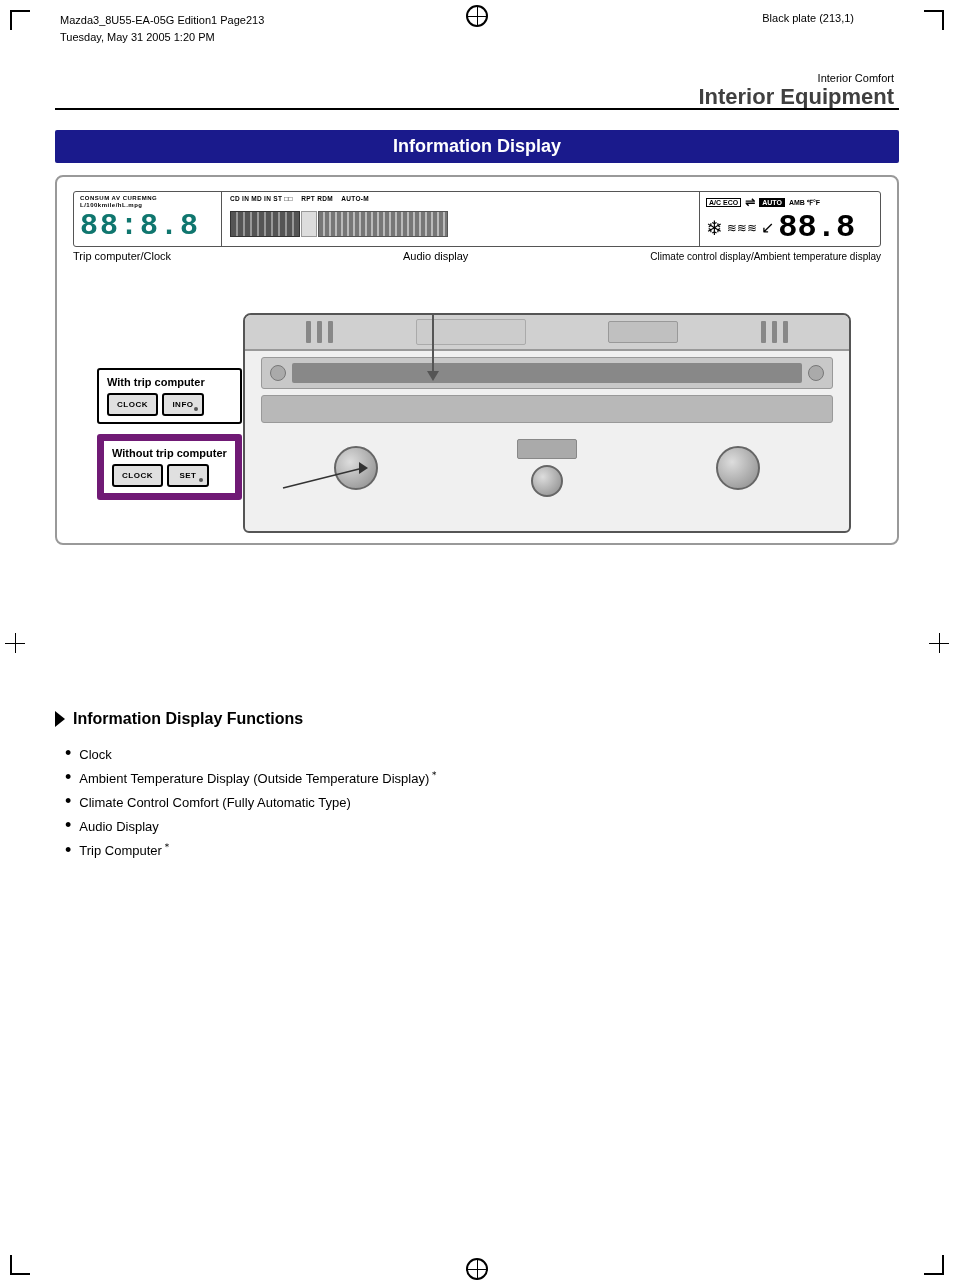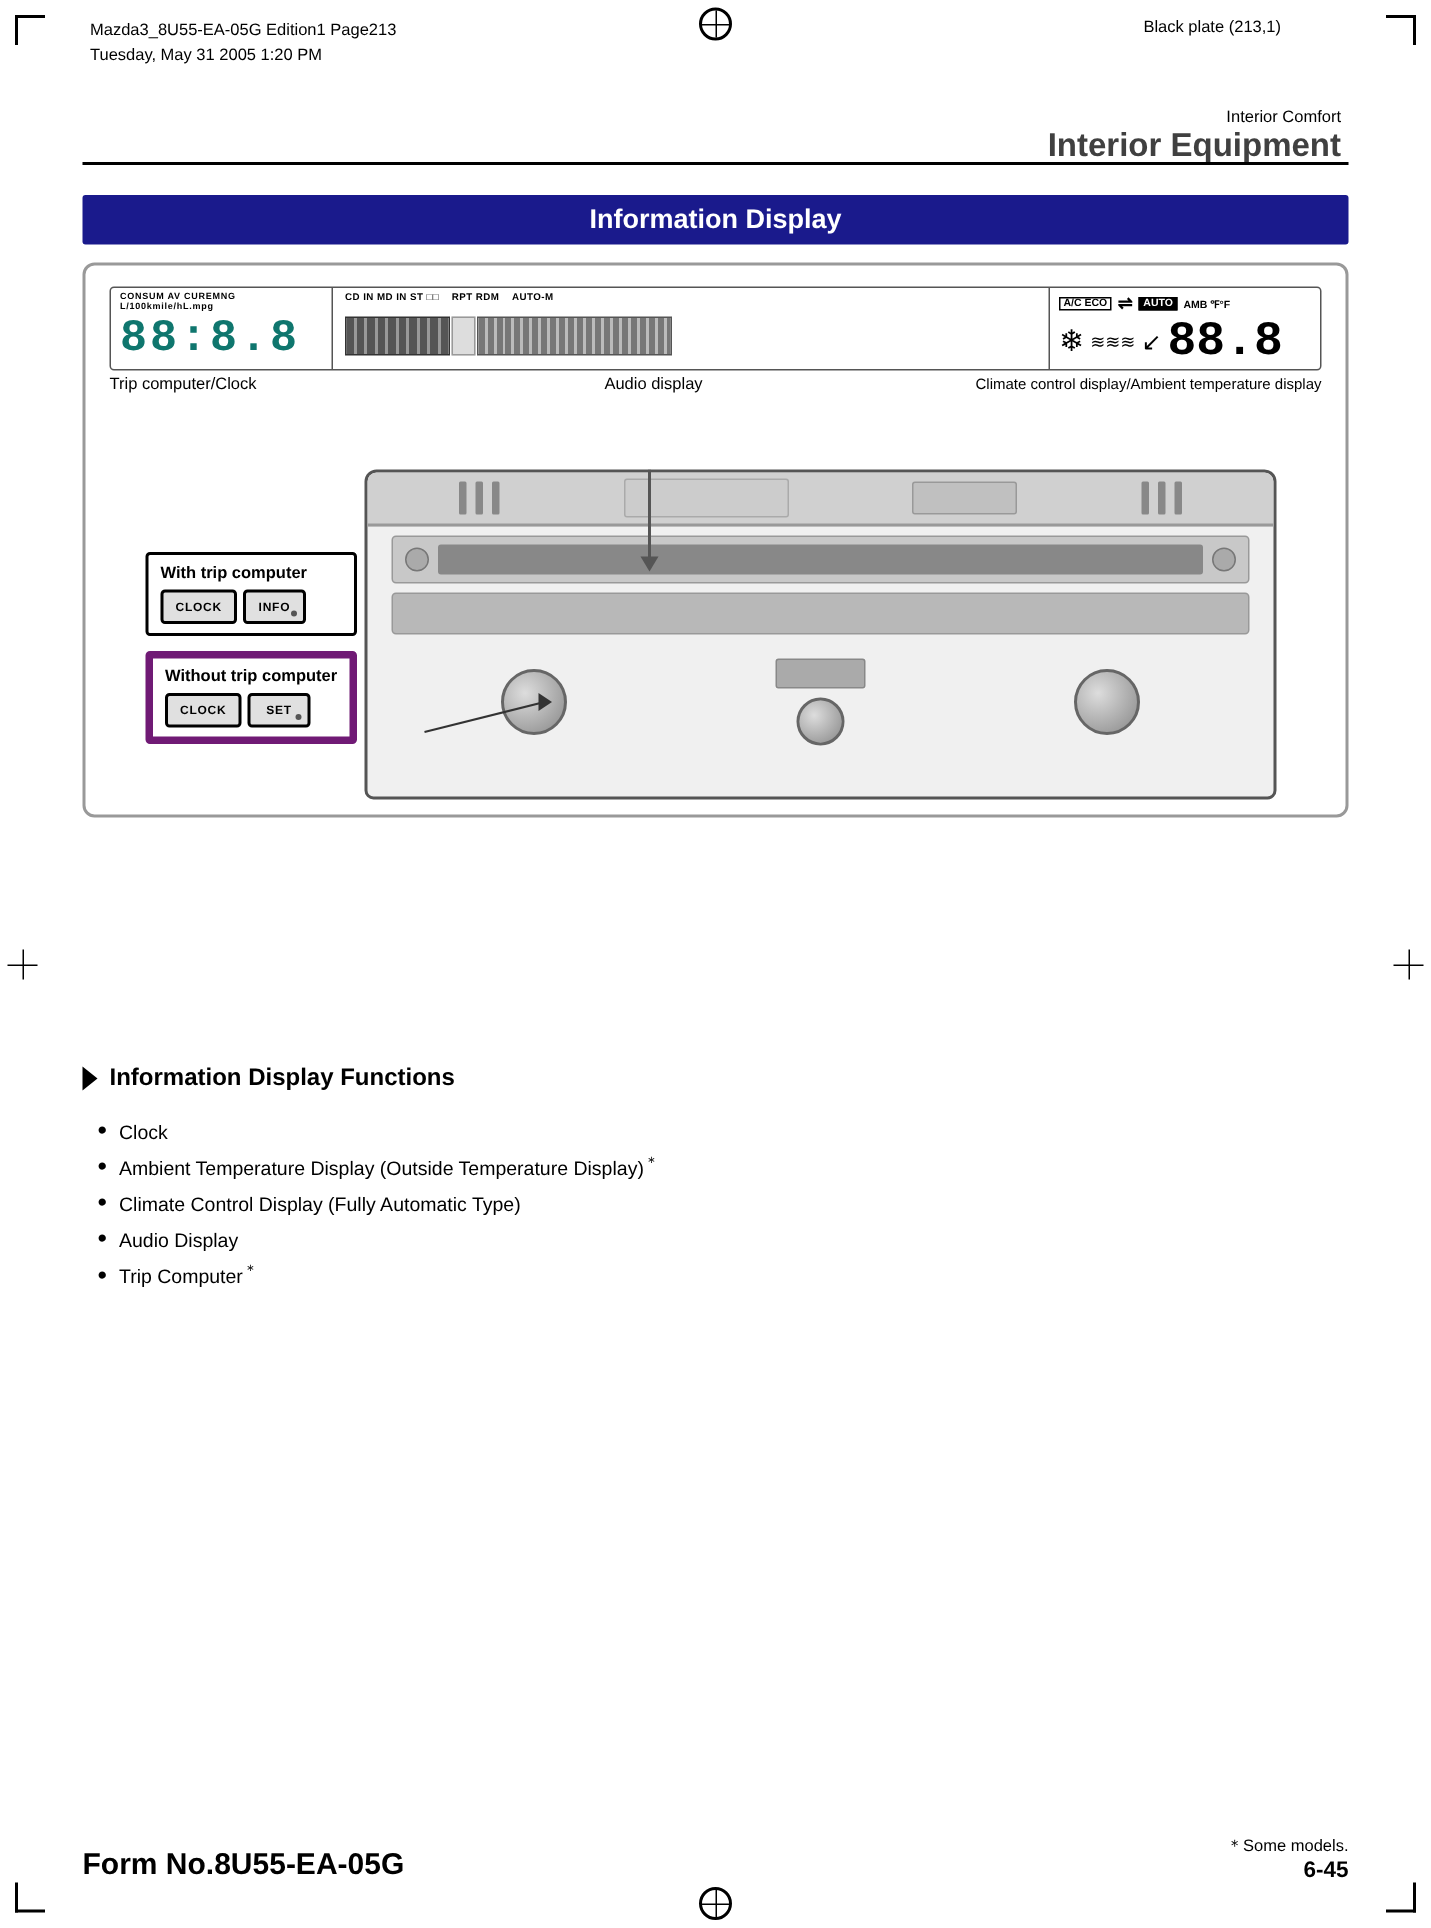--- a/index.html
+++ b/index.html
@@ -432,21 +432,21 @@
     }
 
     .bp-with {
       border: 2px solid #000;
       border-radius: 3px;
       padding: 6px 8px;
       background: #fff;
       margin-bottom: 10px;
     }
     .bp-without {
-      border: 5px solid #701a75;
+      border: 7px solid #701a75;
       border-radius: 3px;
       padding: 6px 8px;
       background: #fff;
     }
     .bp-label {
       font-size: 11px;
       font-weight: bold;
       margin-bottom: 5px;
     }
     .bp-btn-row {
@@ -640,31 +640,24 @@
       <span>Information Display Functions</span>
     </div>
     <ul class="functions-list">
       <li>
           <span>Clock</span>
         </li>
       <li>
           <span>Ambient Temperature Display (Outside Temperature Display)<span class="superscript">＊</span></span>
         </li>
       <li>
-          <span>Climate Control Display (Fully Automatic Type)</span>
+          <span>Climate Control Comfort (Fully Automatic Type)</span>
         </li>
       <li>
           <span>Audio Display</span>
         </li>
       <li>
           <span>Trip Computer<span class="superscript">＊</span></span>
         </li>
     </ul>
   </div>
 
-  <div class="footer">
-    <div class="footer-form">Form No.8U55-EA-05G</div>
-    <div class="footer-note">
-      <div>＊Some models.</div>
-      <div class="footer-page">6-45</div>
-    </div>
-  </div>
 </div>
 
 </body></html>

